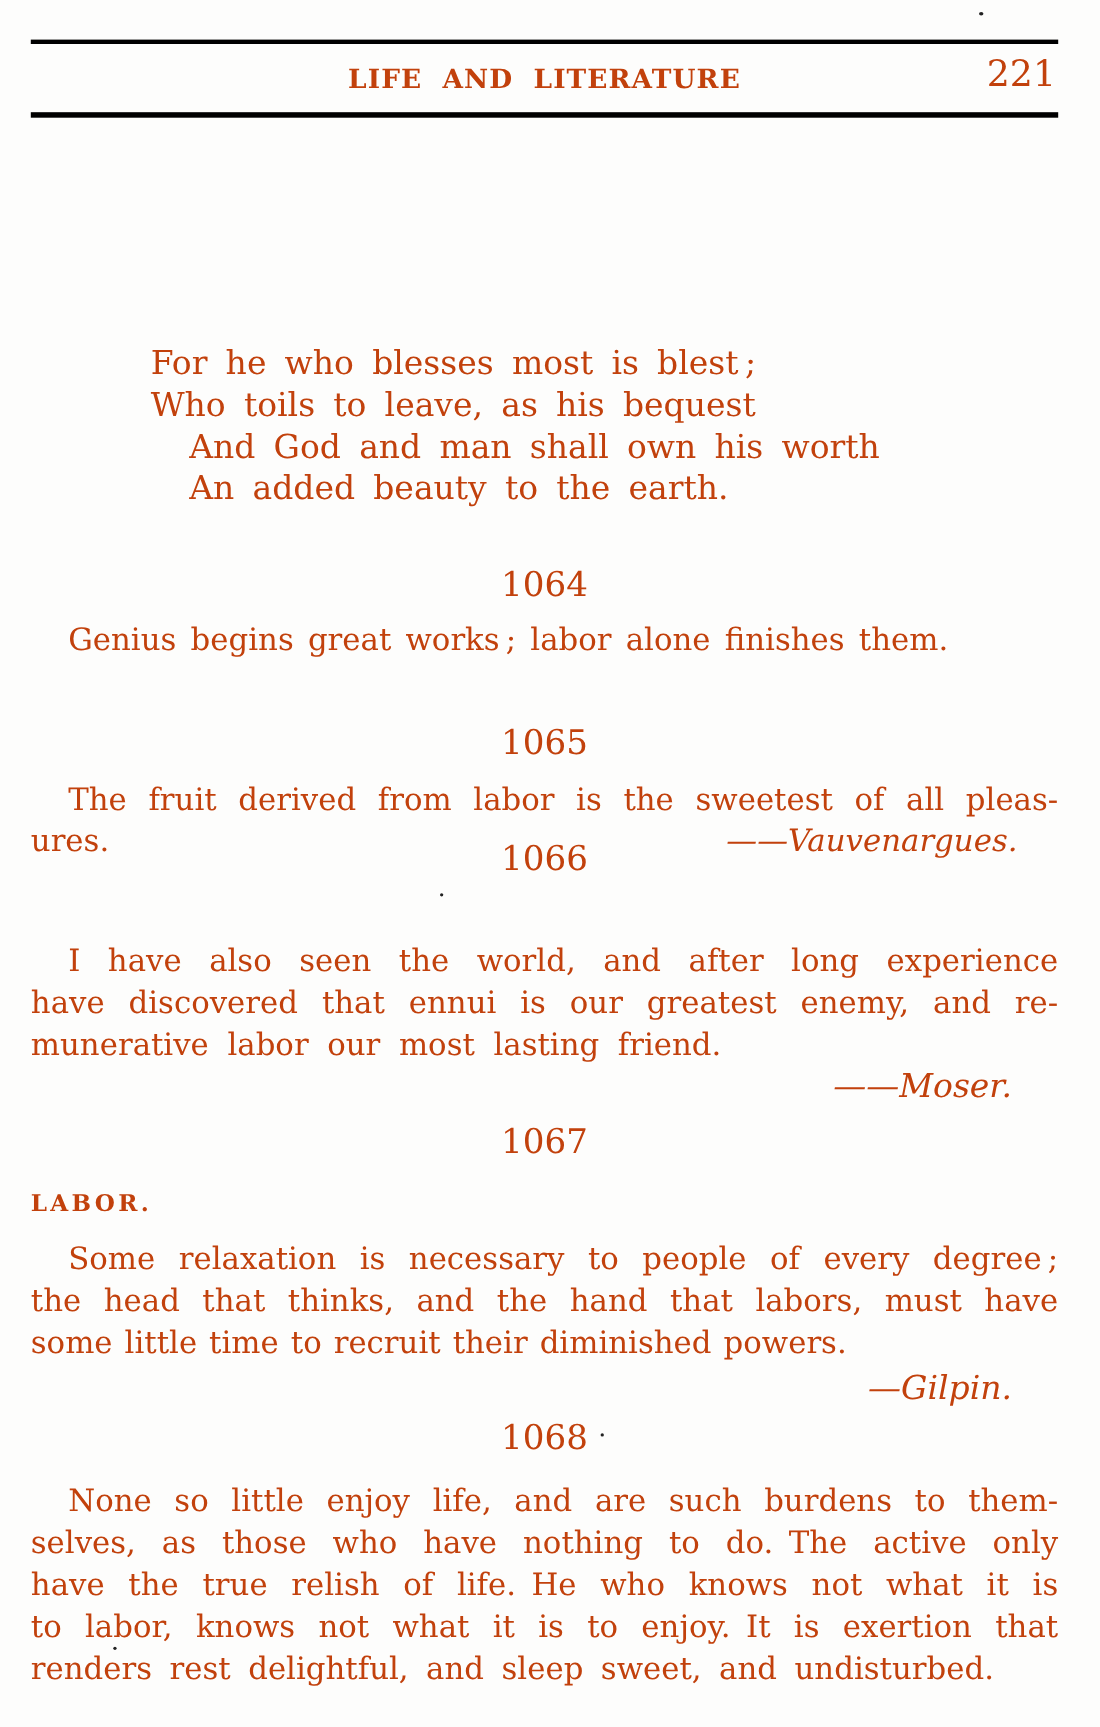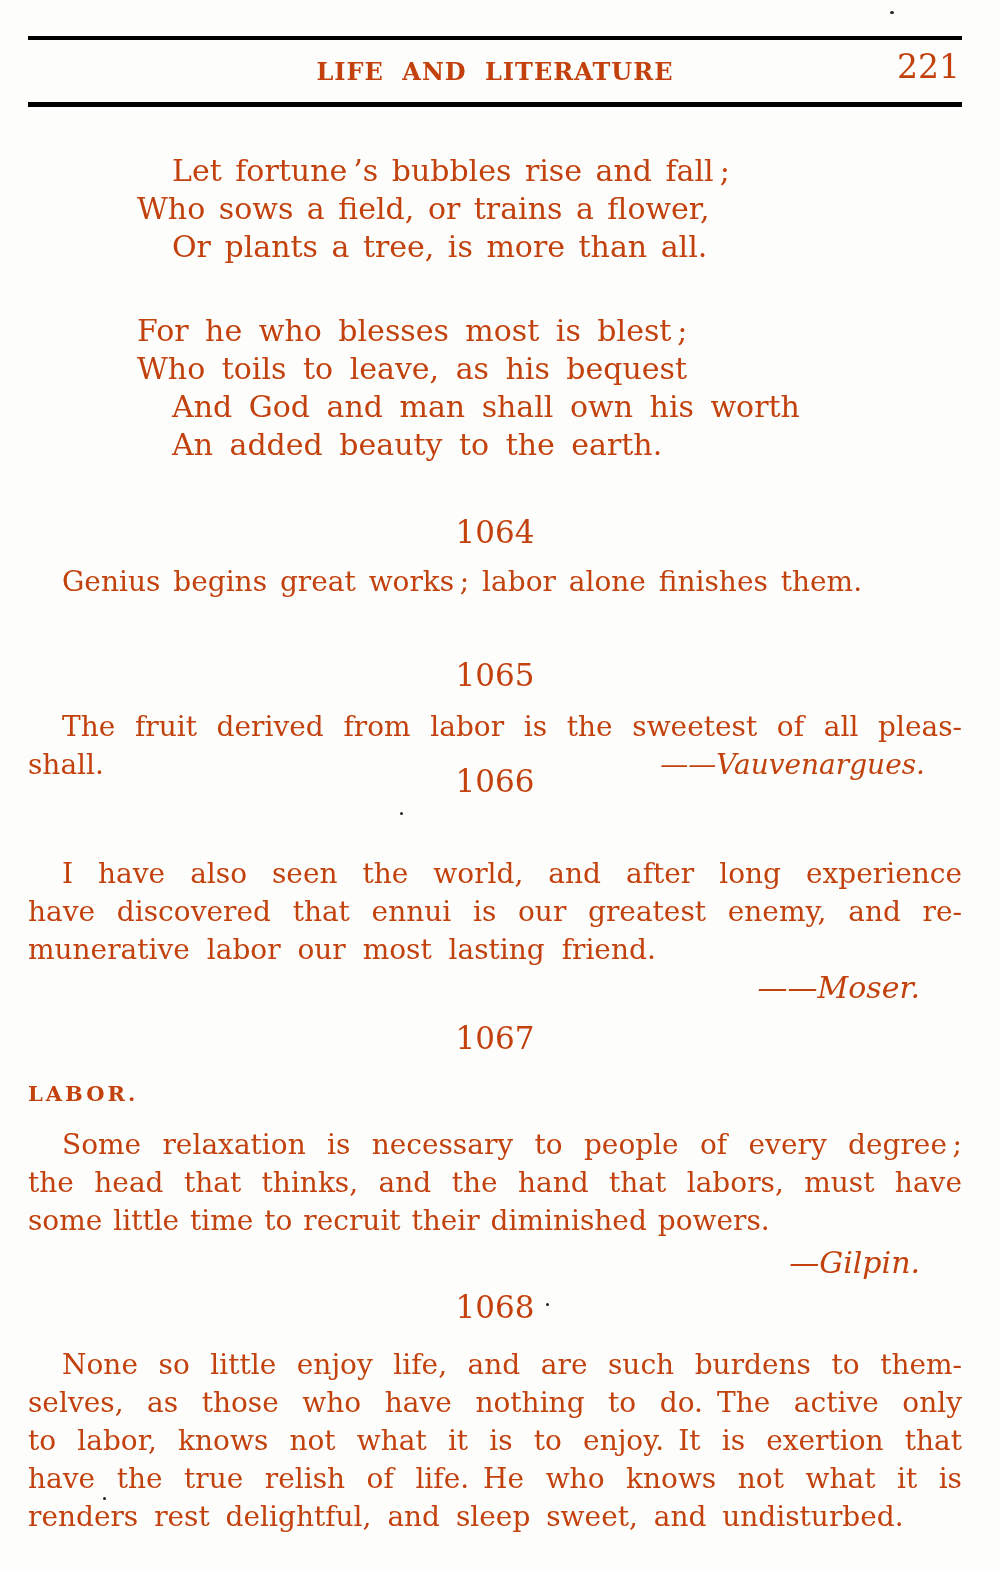--- a/index.html
+++ b/index.html
@@ -68,43 +68,38 @@
   <div class="speck speck-3"></div>
   <div class="speck speck-4"></div>
 
   <div class="rule rule-top"></div>
 
   <div class="running-head">LIFE AND LITERATURE</div>
   <div class="page-num">221</div>
 
   <div class="rule rule-bottom"></div>
 
-  <div class="poem stanza1">
-    <div class="pline indent">Let fortune ’s bubbles rise and fall ;</div>
-    <div class="pline">Who sows a field, or trains a flower,</div>
-    <div class="pline indent">Or plants a tree, is more than all.</div>
-  </div>
 
   <div class="poem stanza2">
     <div class="pline">For he who blesses most is blest ;</div>
     <div class="pline">Who toils to leave, as his bequest</div>
     <div class="pline indent">And God and man shall own his worth</div>
     <div class="pline indent">An added beauty to the earth.</div>
   </div>
 
   <div class="secnum" style="top:515px">1064</div>
   <div class="para" style="top:563px">
     <div class="bline indent w4">Genius begins great works ; labor alone finishes them.</div>
   </div>
 
   <div class="secnum" style="top:658px">1065</div>
   <div class="para" style="top:708px">
     <div class="bline indent just">The fruit derived from labor is the sweetest of all pleas-</div>
     <div class="attrline">
-      <span>shall.</span>
+      <span>ures.</span>
       <span class="attr">——Vauvenargues.</span>
     </div>
   </div>
 
   <div class="secnum" style="top:764px">1066</div>
   <div class="para" style="top:855px">
     <div class="bline indent just">I have also seen the world, and after long experience</div>
     <div class="bline just">have discovered that ennui is our greatest enemy, and re-</div>
     <div class="bline w8">munerative labor our most lasting friend.</div>
   </div>
@@ -120,18 +115,18 @@
     <div class="bline w2">some little time to recruit their diminished powers.</div>
   </div>
   <div class="attr-row" style="top:1246px">
     <span class="attr">—Gilpin.</span>
   </div>
 
   <div class="secnum" style="top:1290px">1068</div>
   <div class="para" style="top:1346px">
     <div class="bline indent just">None so little enjoy life, and are such burdens to them-</div>
     <div class="bline just">selves, as those who have nothing to do. The active only</div>
+    <div class="bline just">have the true relish of life. He who knows not what it is</div>
     <div class="bline just">to labor, knows not what it is to enjoy. It is exertion that</div>
-    <div class="bline just">have the true relish of life. He who knows not what it is</div>
     <div class="bline w7">renders rest delightful, and sleep sweet, and undisturbed.</div>
   </div>
 
 </div>
 
 </body></html>

